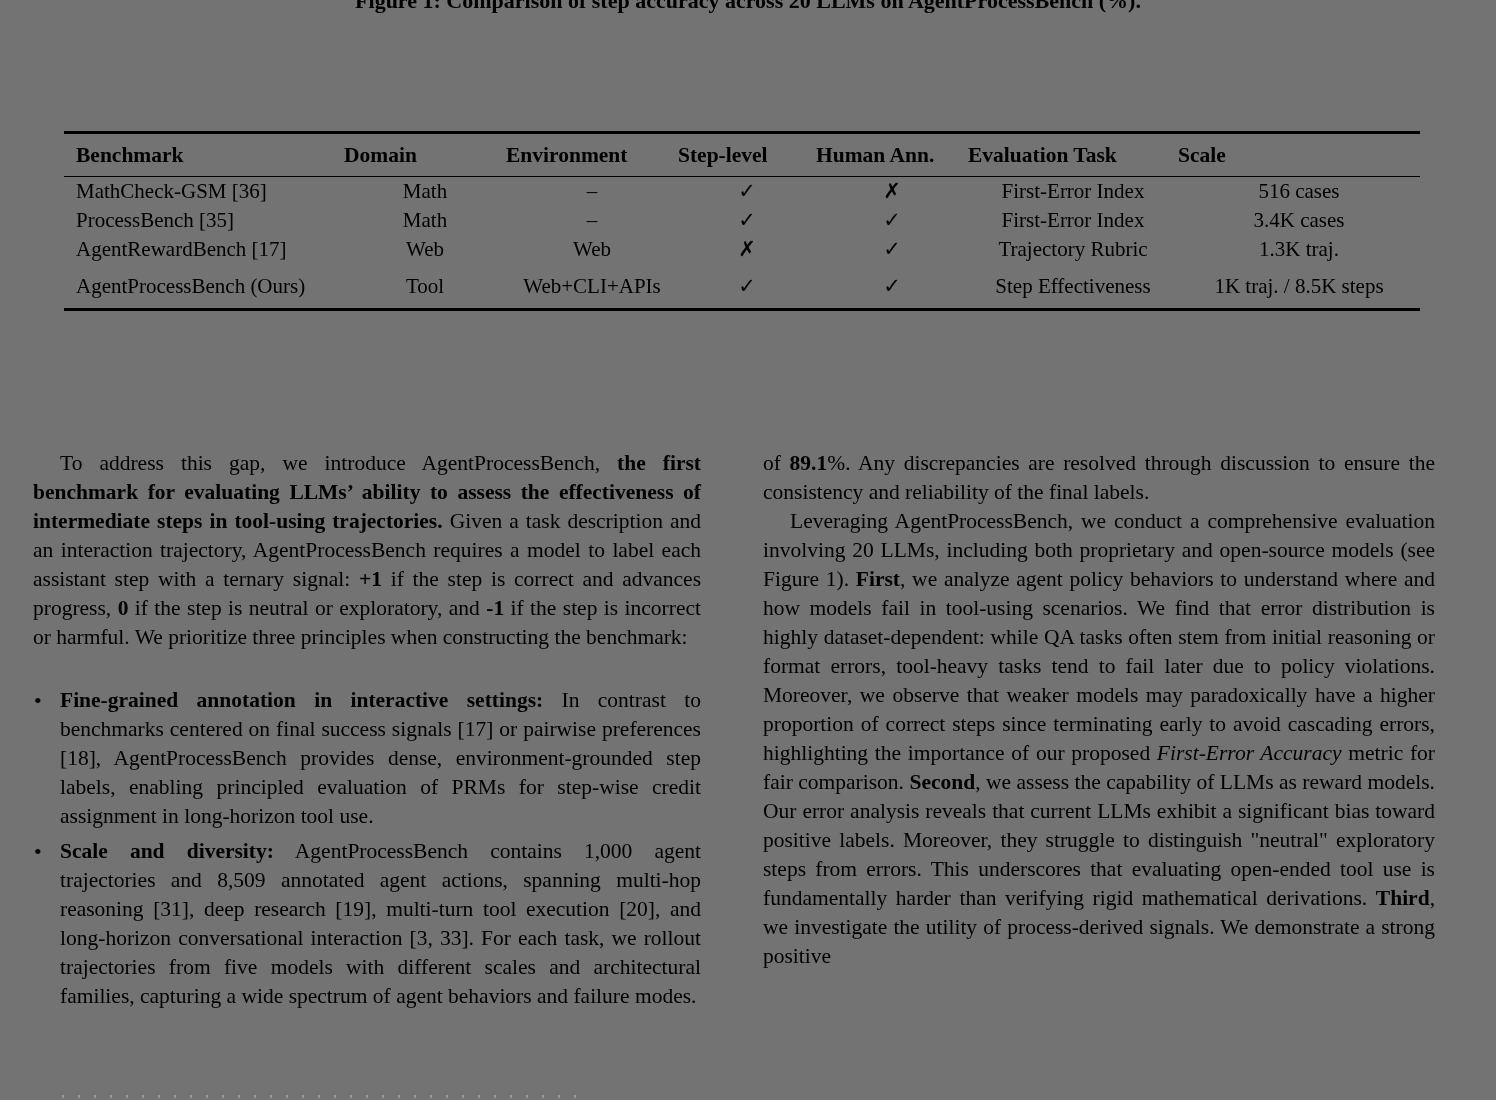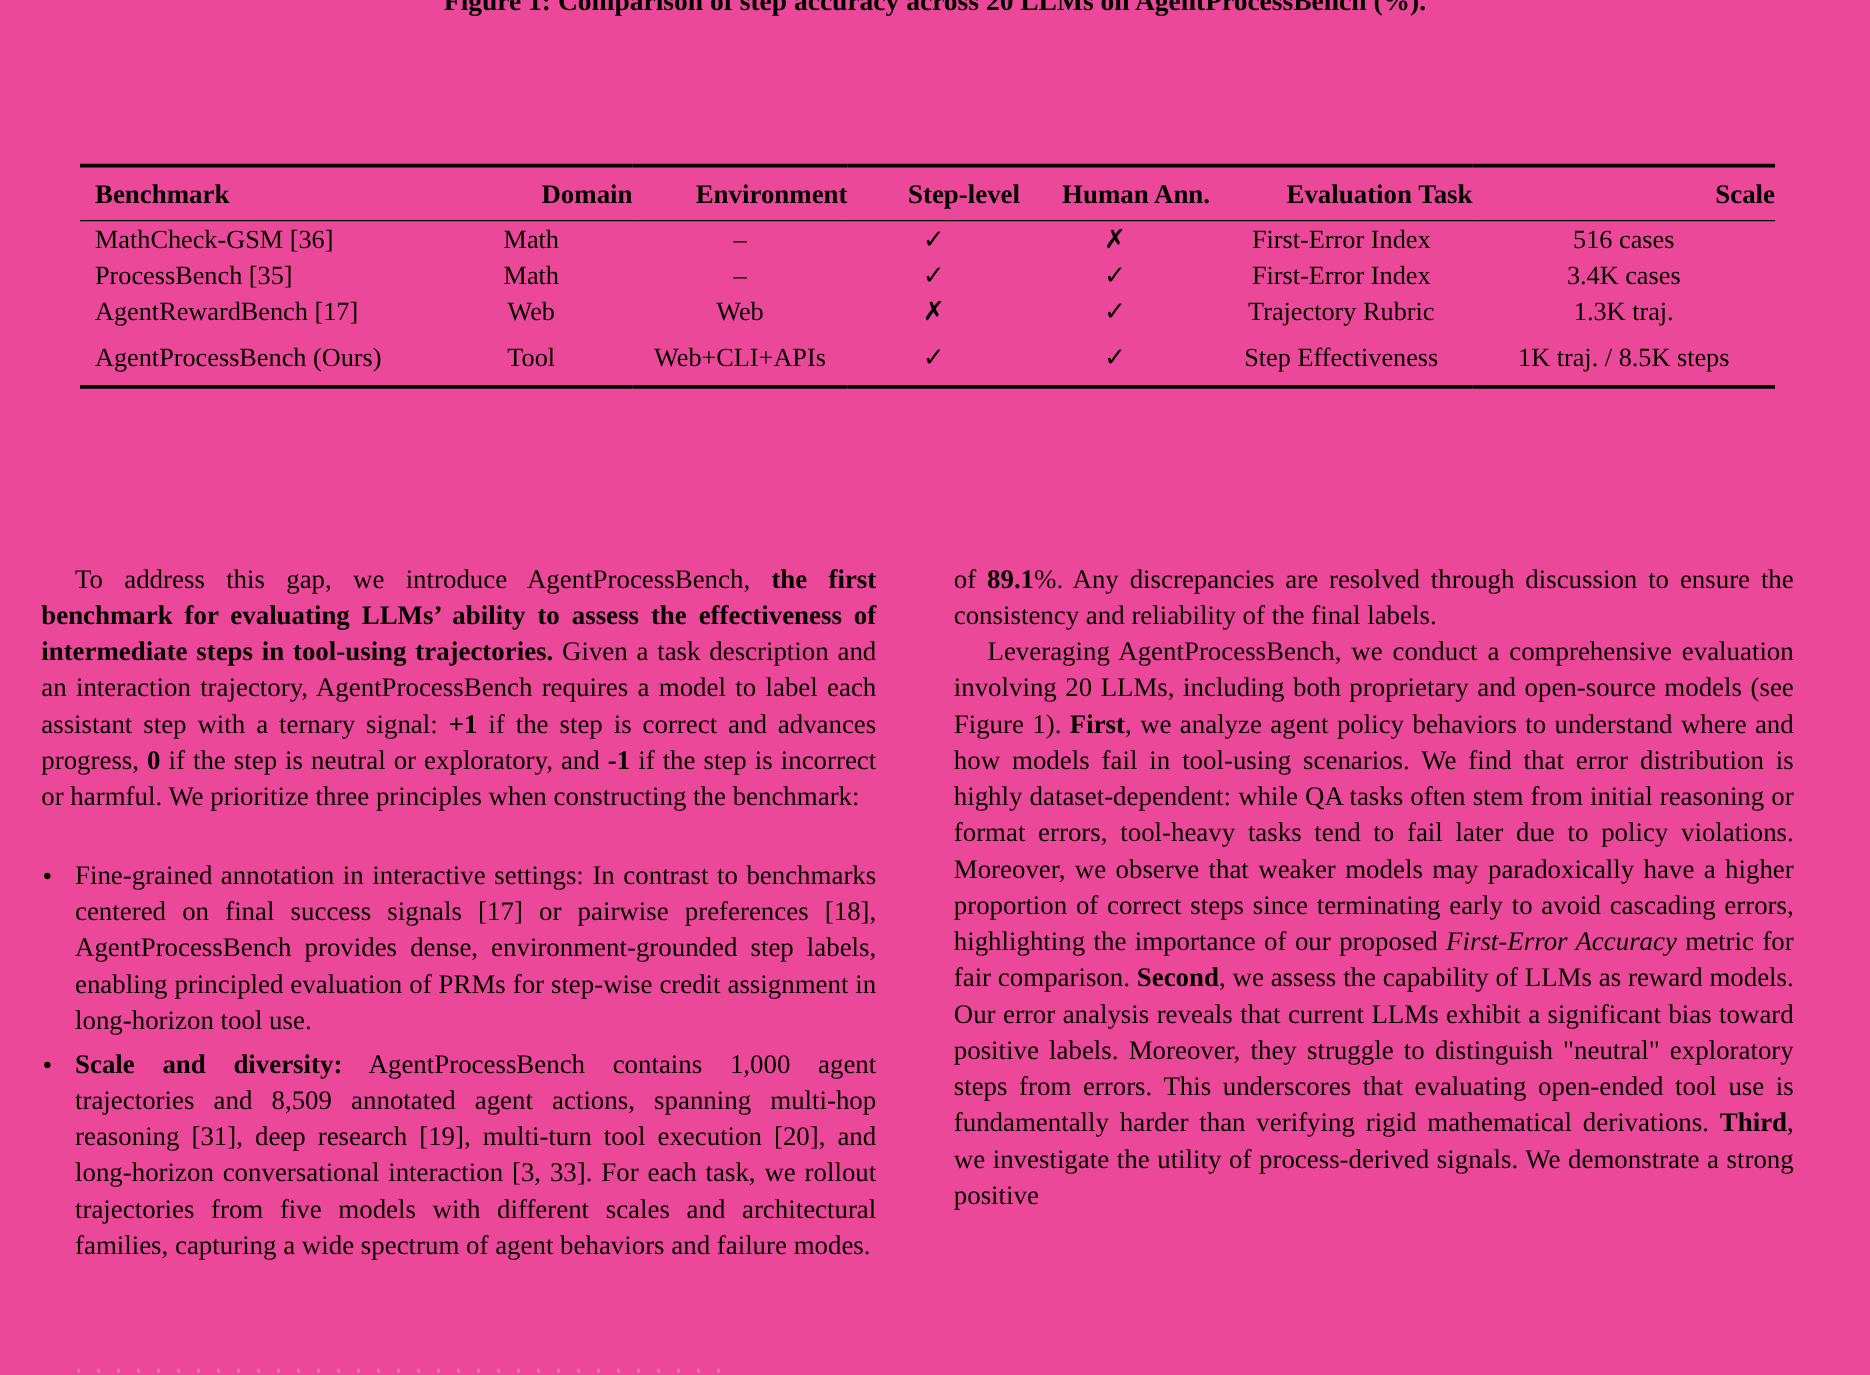--- a/index.html
+++ b/index.html
@@ -1,20 +1,20 @@
 <!DOCTYPE html>
 <html><head>
 <meta charset="utf-8">
 <style>
   html, body { margin: 0; padding: 0; background: #ffffff; }
   .page {
     position: relative;
     width: 1496px;
     height: 1100px;
-    background: #ec4899;
+    background: #737373;
     overflow: hidden;
     color: #000000;
     font-family: "Liberation Serif", "DejaVu Serif", "DejaVu Sans", serif;
   }
 
   
   .fig-caption-clip {
     position: absolute; top: 0; left: 0; width: 1496px; height: 13px;
     overflow: hidden;
   }
@@ -43,21 +43,21 @@
     table-layout: fixed;
     border-top: 3px solid #000;
     border-bottom: 3px solid #000;
     font-size: 21px;
   }
   table.cmp th {
     font-weight: bold;
     font-size: 21.5px;
     height: 42px;
     border-bottom: 1.8px solid #000;
-    text-align: right;
+    text-align: left;
     vertical-align: middle;
     padding: 0;
   }
   table.cmp td {
     height: 29px;
     line-height: 29px;
     text-align: center;
     vertical-align: middle;
     padding: 0;
     white-space: nowrap;
@@ -161,21 +161,21 @@
         <td>1K traj. / 8.5K steps</td>
       </tr>
     </tbody>
   </table>
 
   <div class="column col-left">
     <p class="indent"><span>To address this gap, we introduce AgentProcessBench, </span><span style="font-weight: bold;">the first benchmark for evaluating LLMs’ ability to assess the effectiveness of intermediate steps in tool-using trajectories.</span><span> Given a task description and an interaction trajectory, AgentProcessBench requires a model to label each assistant step with a ternary signal: </span><span style="font-weight: bold;">+1</span><span> if the step is correct and advances progress, </span><span style="font-weight: bold;">0</span><span> if the step is neutral or exploratory, and </span><span style="font-weight: bold;">-1</span><span> if the step is incorrect or harmful. We prioritize three principles when constructing the benchmark:</span></p>
     <div class="bullet-list">
       <div class="bullet-item first">
         <span class="bullet-marker">•</span>
-        <span><span style="font-weight: normal; margin-top: 28px;">Fine-grained annotation in interactive settings:</span><span> In contrast to benchmarks centered on final success signals [17] or pairwise preferences [18], AgentProcessBench provides dense, environment-grounded step labels, enabling principled evaluation of PRMs for step-wise credit assignment in long-horizon tool use.</span></span>
+        <span><span style="font-weight: bold; margin-top: 28px;">Fine-grained annotation in interactive settings:</span><span> In contrast to benchmarks centered on final success signals [17] or pairwise preferences [18], AgentProcessBench provides dense, environment-grounded step labels, enabling principled evaluation of PRMs for step-wise credit assignment in long-horizon tool use.</span></span>
       </div>
       <div class="bullet-item">
         <span class="bullet-marker">•</span>
         <span><span style="font-weight: bold;">Scale and diversity:</span><span> AgentProcessBench contains 1,000 agent trajectories and 8,509 annotated agent actions, spanning multi-hop reasoning [31], deep research [19], multi-turn tool execution [20], and long-horizon conversational interaction [3, 33]. For each task, we rollout trajectories from five models with different scales and architectural families, capturing a wide spectrum of agent behaviors and failure modes.</span></span>
       </div>
     </div>
   </div>
 
   <div class="column col-right">
     <p><span>of </span><span style="font-weight: bold; margin-top: 34px;">89.1</span><span>%. Any discrepancies are resolved through discussion to ensure the consistency and reliability of the final labels.</span></p>

